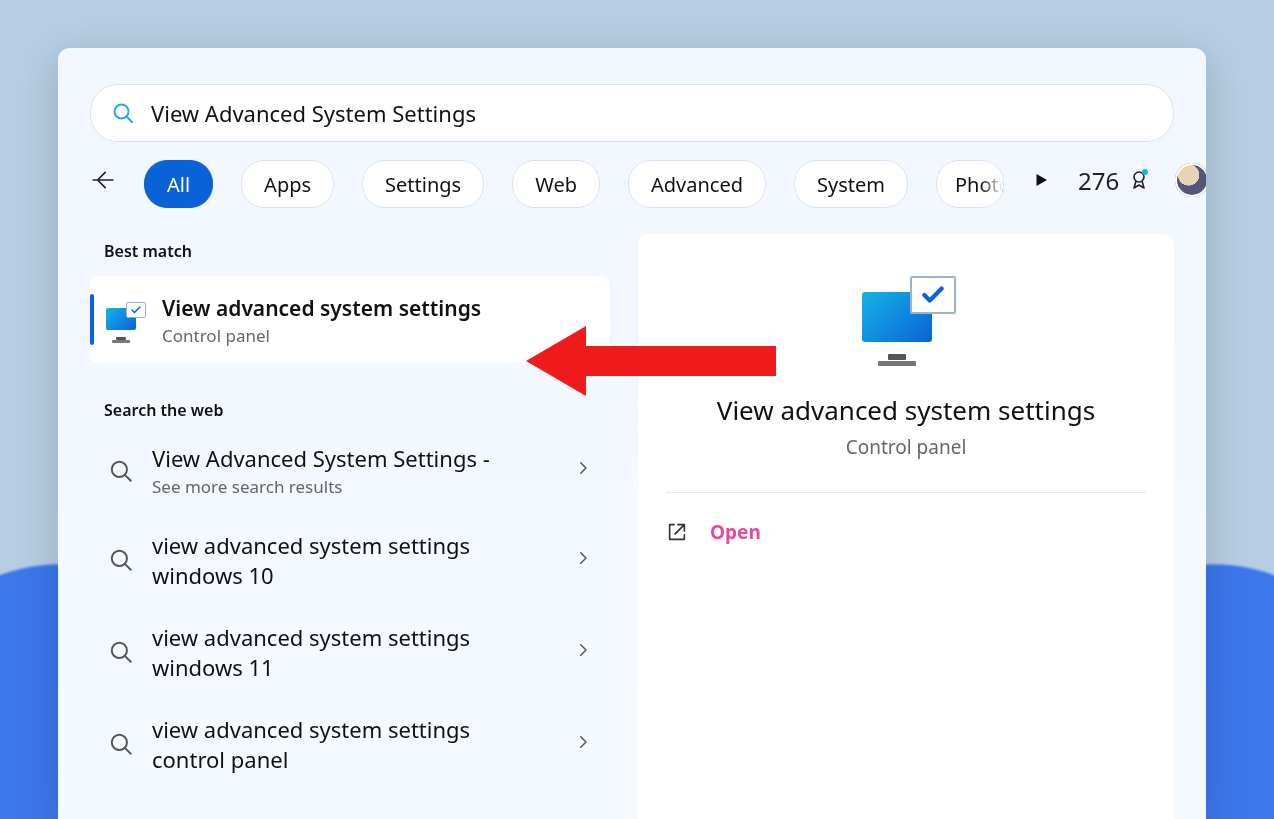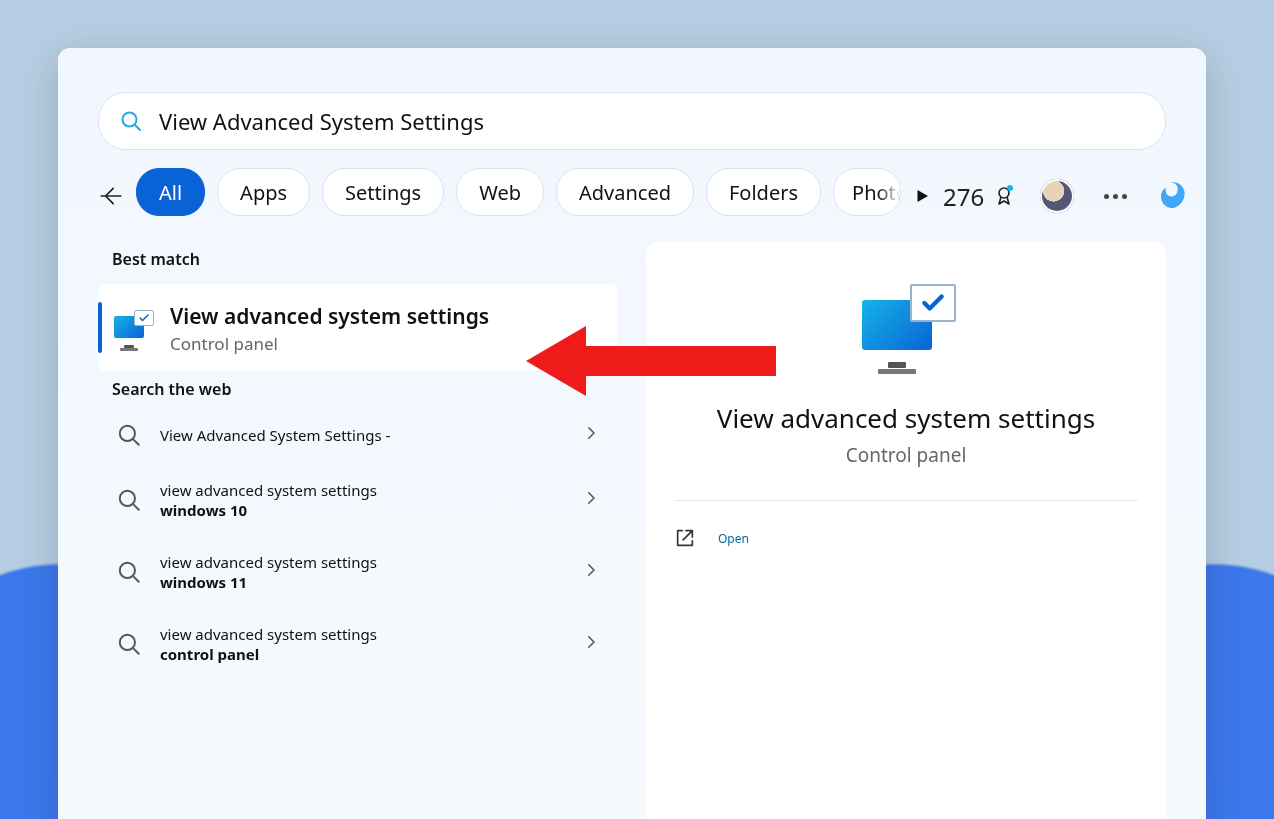--- a/index.html
+++ b/index.html
@@ -7,33 +7,33 @@
     background:#b6cee3;}
   
   .bg-shape{position:absolute;border-radius:50%;background:#2f6fed;opacity:.9;filter:blur(1px);}
   .bg1{left:-120px;bottom:-260px;width:420px;height:520px;transform:rotate(-20deg);}
   .bg2{right:-120px;bottom:-260px;width:420px;height:520px;transform:rotate(20deg);}
   .panel{
     position:absolute;left:58px;top:48px;right:68px;bottom:0;
     background:linear-gradient(180deg,#f2f7fe 0%,#f5faff 100%);
     border-radius:12px 12px 0 0;
     box-shadow:0 10px 40px rgba(0,0,0,.18);
-    padding:12px;overflow:hidden;
+    padding:4px;overflow:hidden;
   }
   .search-bar{
     margin:32px 28px 0 28px;height:56px;border-radius:28px;background:#fff;
     border:1px solid #d7e3f2;display:flex;align-items:center;padding:0 20px;
   }
   .search-bar svg{width:24px;height:24px;flex:none;margin-right:14px;}
   .search-input{
     border:none;outline:none;font-size:22px;color:#111;flex:1;
     font-family:inherit;background:transparent;
   }
   .filter-row{
-    margin:18px 28px 0 28px;display:flex;align-items:flex-end;gap:12px;
+    margin:18px 28px 0 28px;display:flex;align-items:flex-start;gap:28px;
   }
   .back-btn{width:40px;height:40px;display:flex;align-items:center;justify-content:center;border-radius:50%;cursor:pointer;}
   .chip{
     height:46px;border-radius:23px;display:inline-flex;align-items:center;justify-content:center;
     padding:0 22px;font-size:20px;color:#111;background:#fff;
     border:1px solid #d7e3f2;cursor:pointer;white-space:nowrap;
   }
   .chip.active{background:#0a63d6;color:#fff;border-color:#0a63d6;}
   .chip.truncated{flex:none;width:48px;overflow:hidden;position:relative;padding:0 0 0 18px;justify-content:flex-start;}
   .chip.truncated:after{content:"";position:absolute;right:0;top:0;bottom:0;width:22px;background:linear-gradient(90deg,rgba(255,255,255,0),#fff);}
@@ -59,42 +59,42 @@
   .mon-check svg{width:12px;height:12px;}
   .match-texts .t1{font-size:21px;font-weight:600;color:#111;}
   .match-texts .t2{font-size:17px;color:#666;margin-top:2px;}
   .web-item{
     display:flex;align-items:center;gap:18px;padding:16px 18px 16px 18px;
     position:relative;cursor:pointer;
   }
   .web-item .wi-icon{width:26px;height:26px;flex:none;}
   .web-item .wi-icon svg{width:26px;height:26px;stroke:#555;}
   .web-item .wi-text{flex:1;min-width:0;}
-  .web-item .l1{font-size:15px;color:#111;}
-  .web-item .l1 b{font-weight:700;}
+  .web-item .l1{font-size:22px;color:#111;}
+  .web-item .l1 b{font-weight:400;}
   .web-item .l2{font-size:17px;color:#666;margin-top:2px;}
   .web-item .chev{margin-left:auto;flex:none;}
   .web-item .chev svg{width:18px;height:18px;stroke:#555;}
   .preview{
     margin-left:28px;flex:1;background:#fff;border-radius:10px;
     min-height:560px;display:flex;flex-direction:column;align-items:center;
     padding:42px 28px 0 28px;margin-right:28px;
   }
   .preview .big-icon{width:100px;height:90px;position:relative;}
   .preview .big-icon .mon-scr{left:6px;top:16px;width:70px;height:50px;border-radius:3px;}
   .preview .big-icon .mon-stand{left:32px;bottom:6px;width:18px;height:6px;}
   .preview .big-icon .mon-base{left:22px;bottom:0;width:38px;height:5px;}
   .preview .big-icon .mon-check{right:0;top:0;width:42px;height:34px;border-width:2px;}
   .preview .big-icon .mon-check svg{width:26px;height:26px;}
   .preview .title{font-size:26px;color:#111;margin-top:26px;}
   .preview .subtitle{font-size:19px;color:#666;margin-top:6px;}
   .preview .divider{height:1px;background:#e3e9f2;align-self:stretch;margin:32px 0 0 0;}
   .preview .action{align-self:stretch;display:flex;align-items:center;gap:22px;margin-top:26px;cursor:pointer;}
   .preview .action svg{width:22px;height:22px;stroke:#333;}
-  .preview .action span{font-size:12px;color:#0369a1;}
+  .preview .action span{font-size:19px;color:#ec4899;font-weight:bold;}
   
   .arrow{position:absolute;left:468px;top:268px;width:260px;height:90px;pointer-events:none;}
 </style>
 </head>
 <body>
 
 <div class="bg-shape bg1"></div>
 <div class="bg-shape bg2"></div>
 
 <div class="panel">
@@ -112,21 +112,21 @@
     </svg>
     <input class="search-input" value="View Advanced System Settings" style="">
   </div>
 
   <div class="filter-row">
     <div class="back-btn">
       <svg width="26" height="26" viewBox="0 0 24 24" fill="none">
         <path d="M14 5l-7 7 7 7M3 12h18" stroke="#222" stroke-width="1.6" stroke-linecap="round" stroke-linejoin="round"></path>
       </svg>
     </div>
-    <div id="chips" style="display: contents;"><div class="chip active">All</div><div class="chip">Apps</div><div class="chip">Settings</div><div class="chip">Web</div><div class="chip">Advanced</div><div class="chip">Folders</div><div class="chip truncated">Photos</div></div>
+    <div id="chips" style="display: contents;"><div class="chip active">All</div><div class="chip">Apps</div><div class="chip">Settings</div><div class="chip">Web</div><div class="chip">Advanced</div><div class="chip">System</div><div class="chip truncated">Photos</div></div>
     <div class="back-btn" style="width:34px">
       <svg width="18" height="18" viewBox="0 0 24 24">
         <path d="M6 4l14 8-14 8z" fill="#111"></path>
       </svg>
     </div>
     <div class="right-cluster">
       <div class="points">
         <span>276</span>
         <svg width="24" height="24" viewBox="0 0 24 24" fill="none">
           <circle cx="12" cy="9" r="5" stroke="#222" stroke-width="1.6"></circle>
@@ -168,30 +168,31 @@
                 <path d="M4 12l5 5L20 6" stroke="#0a63d6" stroke-width="3" fill="none" stroke-linecap="round" stroke-linejoin="round"></path>
               </svg>
             </div>
         </div>
         <div class="match-texts">
           <div class="t1">View advanced system settings</div>
           <div class="t2">Control panel</div>
         </div>
       </div>
 
-      <div class="section-title" style="margin-top:7px">Search the web</div>
+      <div class="section-title" style="margin-top:36px">Search the web</div>
 
       <div id="web-list">
           <div class="web-item">
             <div class="wi-icon"><svg viewBox="0 0 24 24" fill="none">
                 <circle cx="10.5" cy="10.5" r="7" stroke="#555" stroke-width="1.8"></circle>
                 <line x1="16" y1="16" x2="21" y2="21" stroke="#555" stroke-width="1.8" stroke-linecap="round"></line>
               </svg></div>
             <div class="wi-text">
               <div class="l1">View Advanced System Settings -</div>
+              <div class="l2">See more search results</div>
             </div>
             <div class="chev"><svg viewBox="0 0 24 24" fill="none">
                 <path d="M9 5l7 7-7 7" stroke="#555" stroke-width="2" stroke-linecap="round" stroke-linejoin="round"></path>
               </svg></div>
           </div>
           <div class="web-item">
             <div class="wi-icon"><svg viewBox="0 0 24 24" fill="none">
                 <circle cx="10.5" cy="10.5" r="7" stroke="#555" stroke-width="1.8"></circle>
                 <line x1="16" y1="16" x2="21" y2="21" stroke="#555" stroke-width="1.8" stroke-linecap="round"></line>
               </svg></div>

